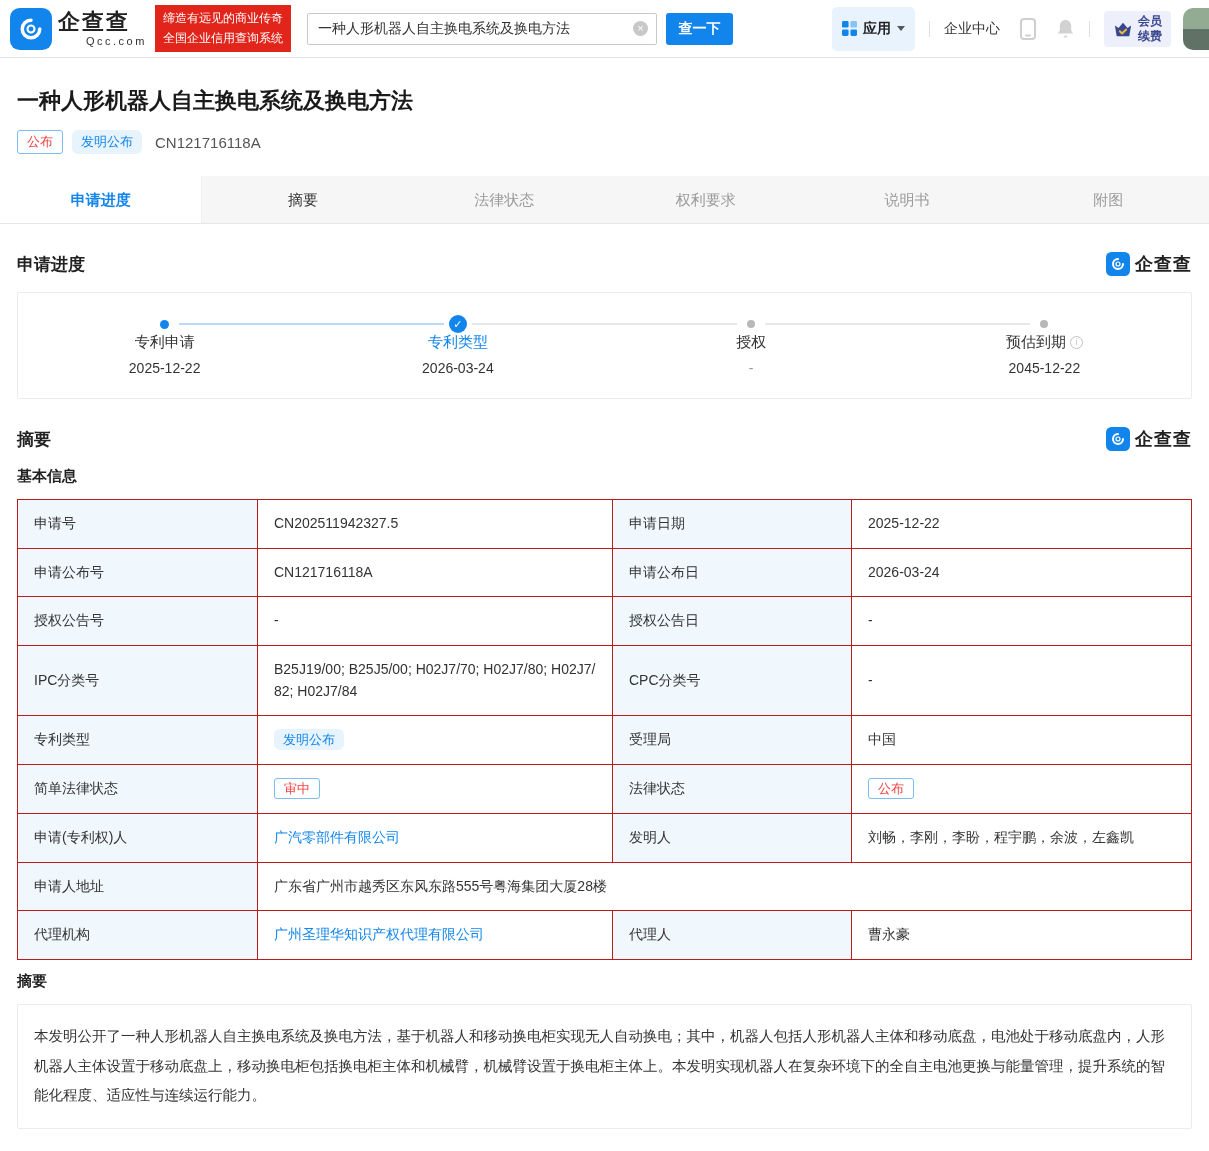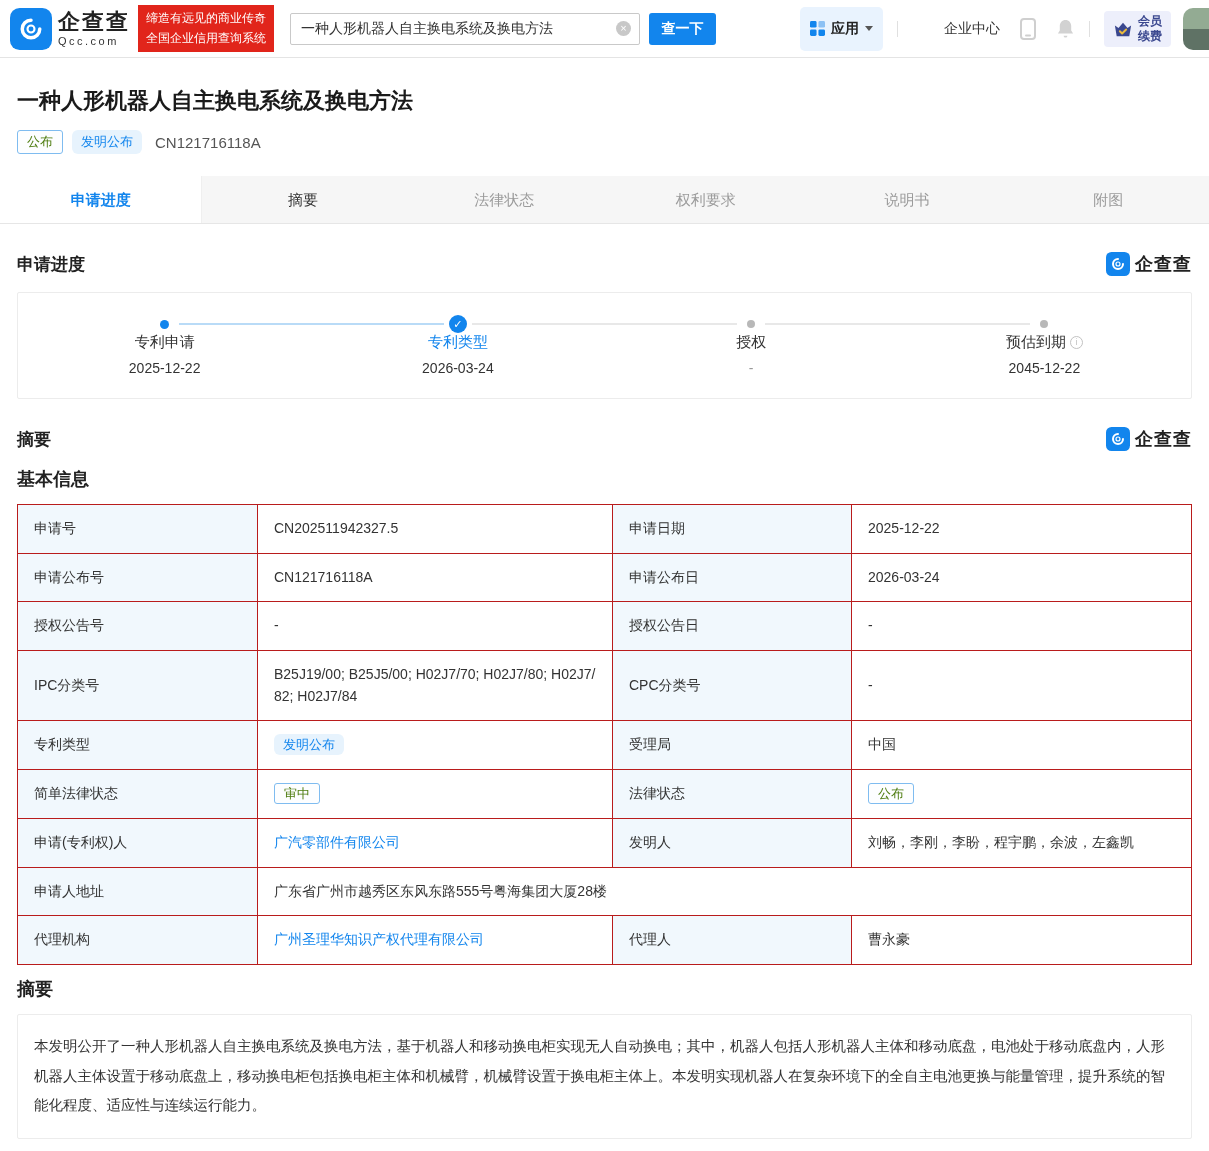--- a/index.html
+++ b/index.html
@@ -68,21 +68,21 @@
     display: flex; align-items: center; gap: 6px;
     font-size: 14px; font-weight: bold; color: #222;
     cursor: pointer;
   }
   .caret {
     width: 0; height: 0;
     border-left: 4px solid transparent; border-right: 4px solid transparent;
     border-top: 5px solid #555;
   }
   .v-divider { width: 1px; height: 16px; background: #e0e0e0; margin: 0 14px; }
-  .nav-link { font-size: 14px; color: #333; text-decoration: none; cursor: pointer; margin-left: 32px; }
+  .nav-link { font-size: 14px; color: #333; text-decoration: none; cursor: pointer; }
   .gray-icon { margin-left: 20px; display: inline-flex; cursor: pointer; }
   .chip-vip {
     background: #edeffb; border-radius: 4px;
     height: 36px; padding: 0 9px;
     display: flex; align-items: center; gap: 5px;
     cursor: pointer;
     justify-content: flex-end;
   }
   .vip-text { display: flex; flex-direction: column; font-size: 12px; font-weight: bold; color: #3a478f; line-height: 1.25; }
   .avatar {
@@ -93,21 +93,21 @@
     flex: none;
     cursor: pointer;
   }
 
   
   .content { padding: 0 17px; }
   .title-block { padding-top: 28px; }
   .patent-title { font-size: 22px; font-weight: bold; color: #1a1a1a; }
   .badge-row { display: flex; align-items: center; margin-top: 14px; gap: 9px; }
   .badge-outline {
-    border: 1px solid #7fbcf0; color: #4d7c0f;
+    border: 1px solid #7fbcf0; color: #ef4444;
     font-size: 13px; padding: 2px 9px; border-radius: 3px;
     background: #fdfeff;
   }
   .badge-filled {
     background: #e7f3fd; color: #1285ed;
     font-size: 13px; padding: 3px 9px; border-radius: 6px;
   }
   .pub-no { font-size: 15px; color: #555; margin-left: 4px; }
 
   
@@ -156,21 +156,21 @@
   .t-date { font-size: 14px; color: #333; margin-top: 8px; }
   .t-date.empty { color: #999; }
   .info-icon {
     display: inline-block; width: 13px; height: 13px;
     border: 1px solid #c2c2c2; border-radius: 50%;
     color: #c2c2c2; font-size: 9px; line-height: 11px; text-align: center;
     font-style: normal; cursor: pointer;
   }
 
   
-  .sub-head { font-size: 18px; font-weight: bold; color: #222; margin: 12px 0 13px; }
+  .sub-head { font-size: 15px; font-weight: bold; color: #222; margin: 12px 0 13px; }
   table.info-table { width: 100%; border-collapse: collapse; table-layout: fixed; }
   .info-table td {
     border: 1px solid #b91c1c;
     padding: 13px 16px;
     font-size: 14px; color: #333;
     word-break: break-all;
     line-height: 1.55;
   }
   .info-table td.lbl { background: #f1f8fd; }
   .cell-link { color: #1285ed; text-decoration: none; cursor: pointer; }
@@ -190,21 +190,21 @@
   <div class="logo-group">
     <span class="logo-icon">
       <svg viewBox="0 0 48 48" width="42" height="42">
         <rect width="48" height="48" rx="11" fill="#1285ed"></rect>
         <path d="M34 24a10 10 0 1 1-10-10" stroke="#fff" stroke-width="4" fill="none" stroke-linecap="round"></path>
         <circle cx="24" cy="24" r="4" fill="none" stroke="#fff" stroke-width="2.4"></circle>
       </svg>
     </span>
     <span class="logo-text">
       <span class="brand">企查查</span>
-      <span class="domain" style="display:block;">Qcc.com</span>
+      <span class="domain" style="display:block;margin-left:28px;">Qcc.com</span>
     </span>
   </div>
   <div class="slogan">
     <div>缔造有远见的商业传奇</div>
     <div>全国企业信用查询系统</div>
   </div>
   <div class="searchbox">
     <input type="text" value="一种人形机器人自主换电系统及换电方法" style="">
     <span class="clear-icon">×</span>
   </div>

